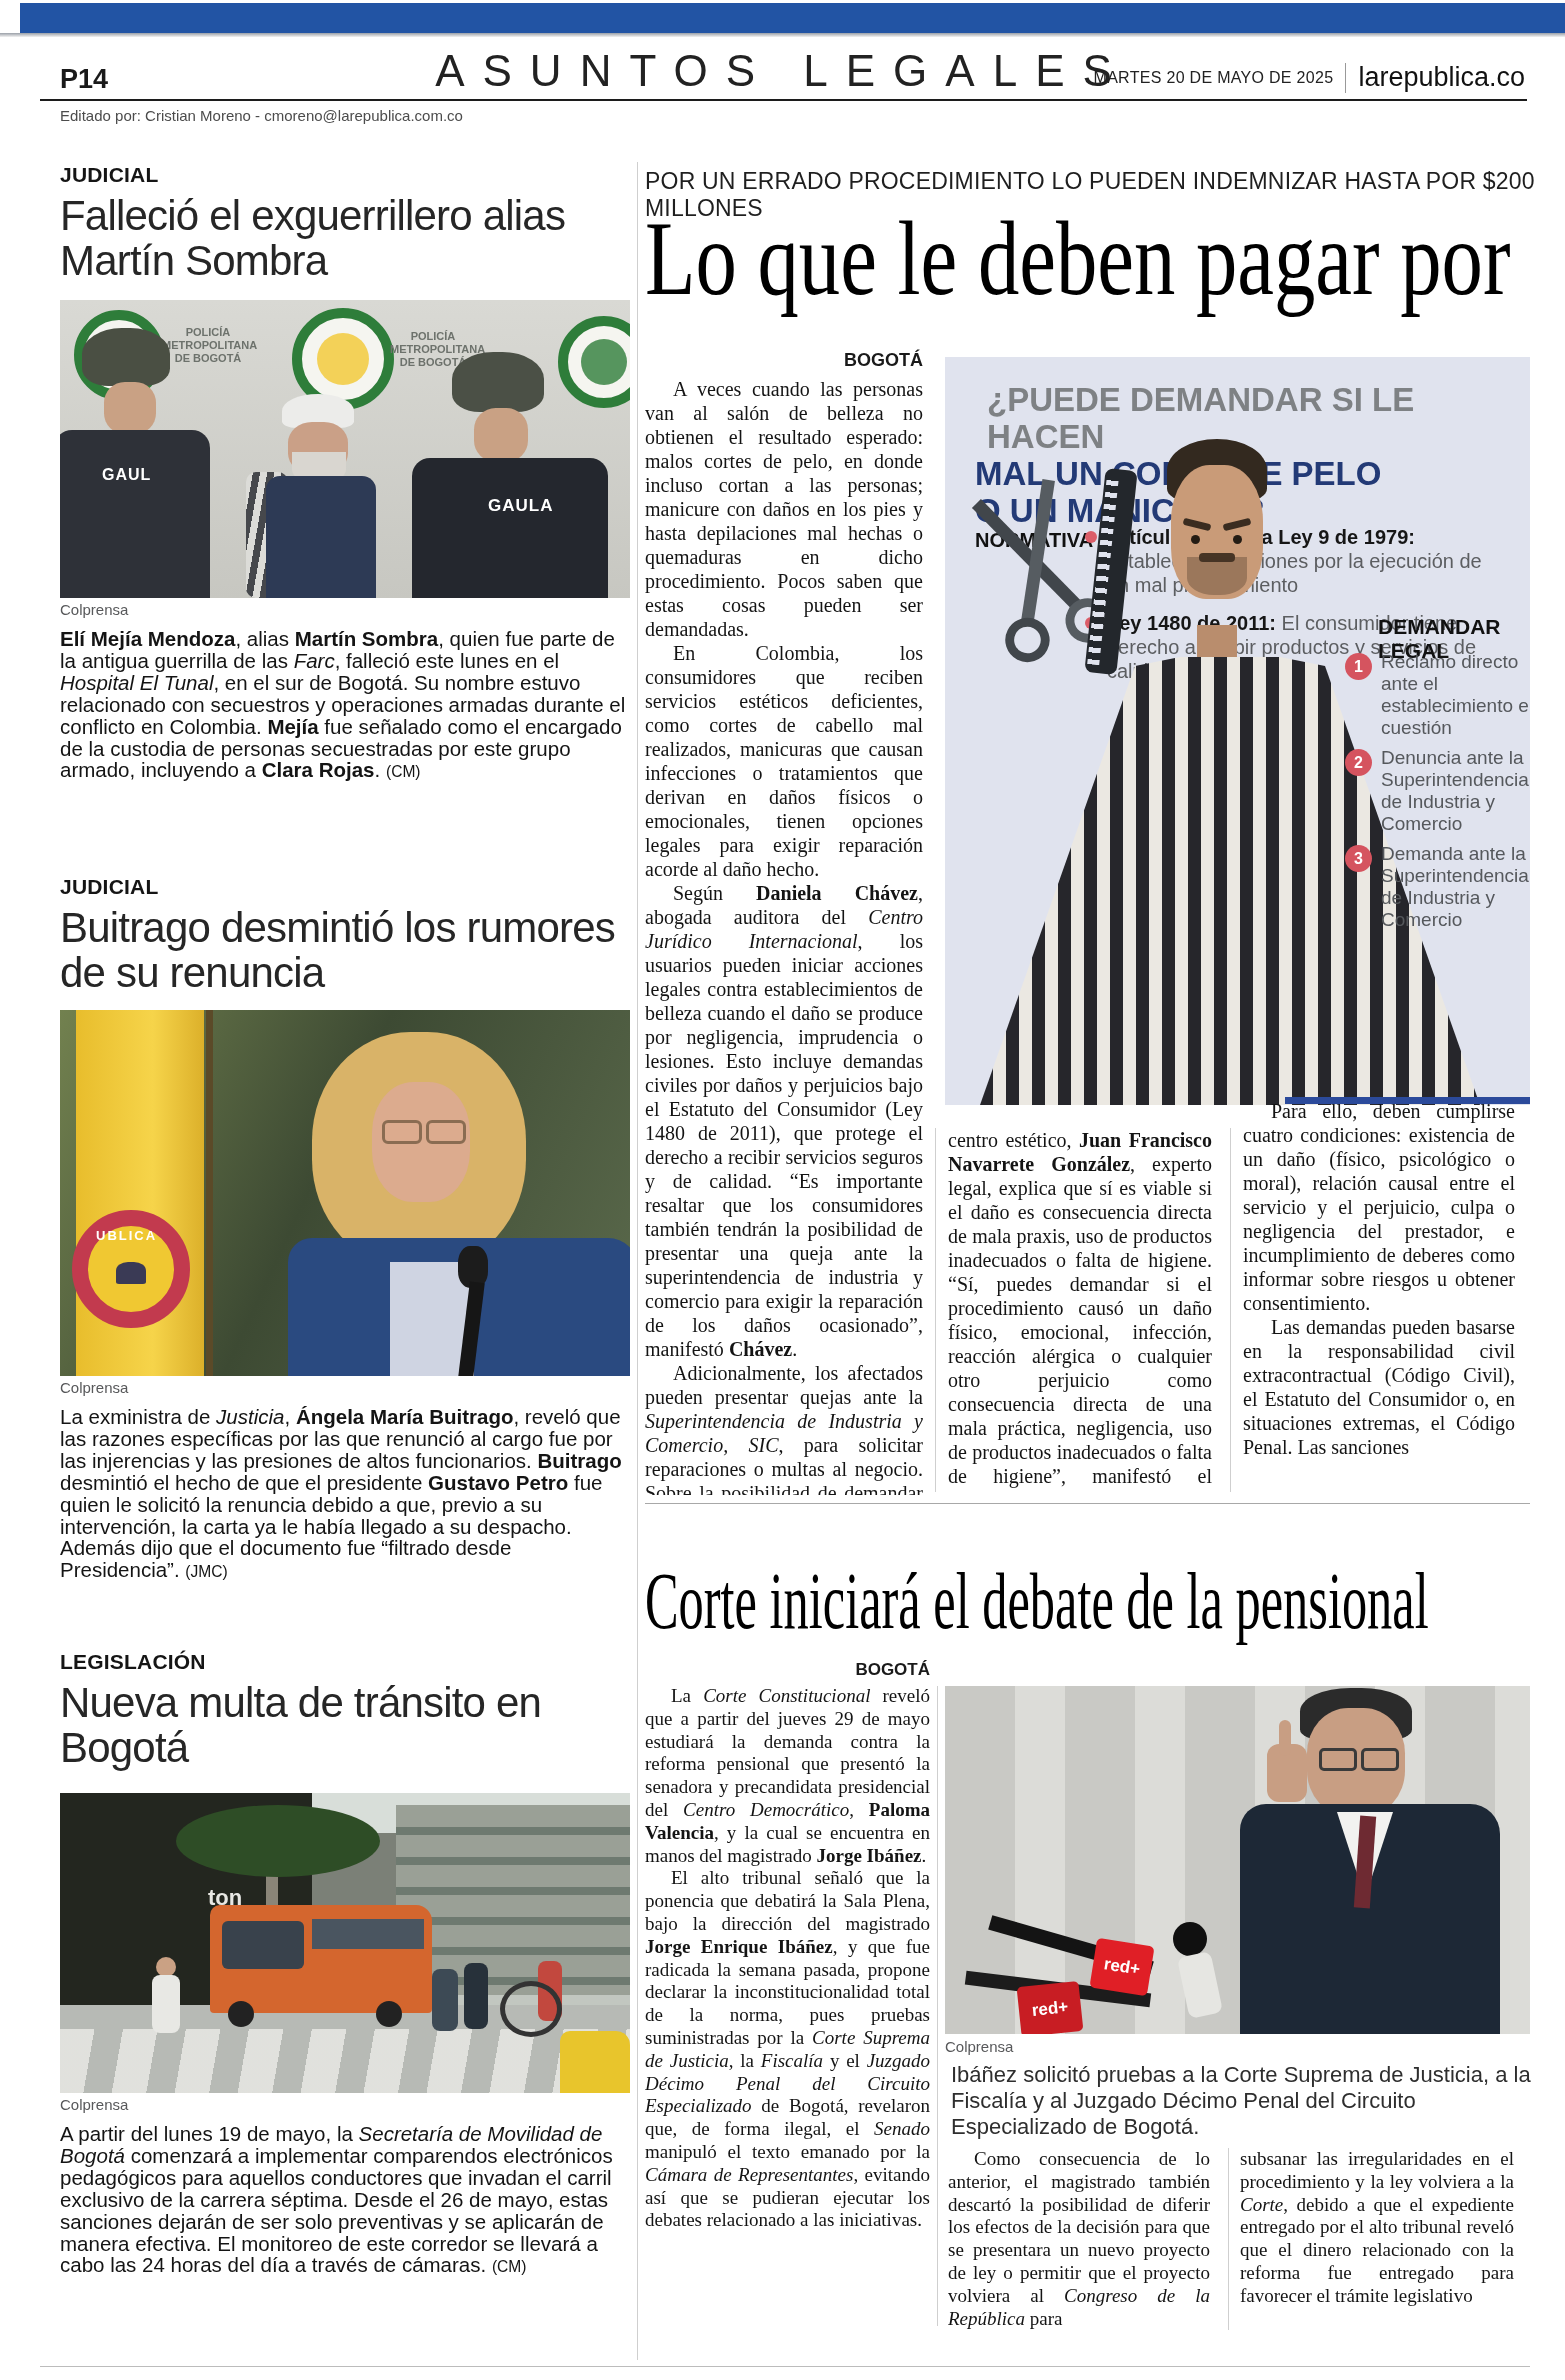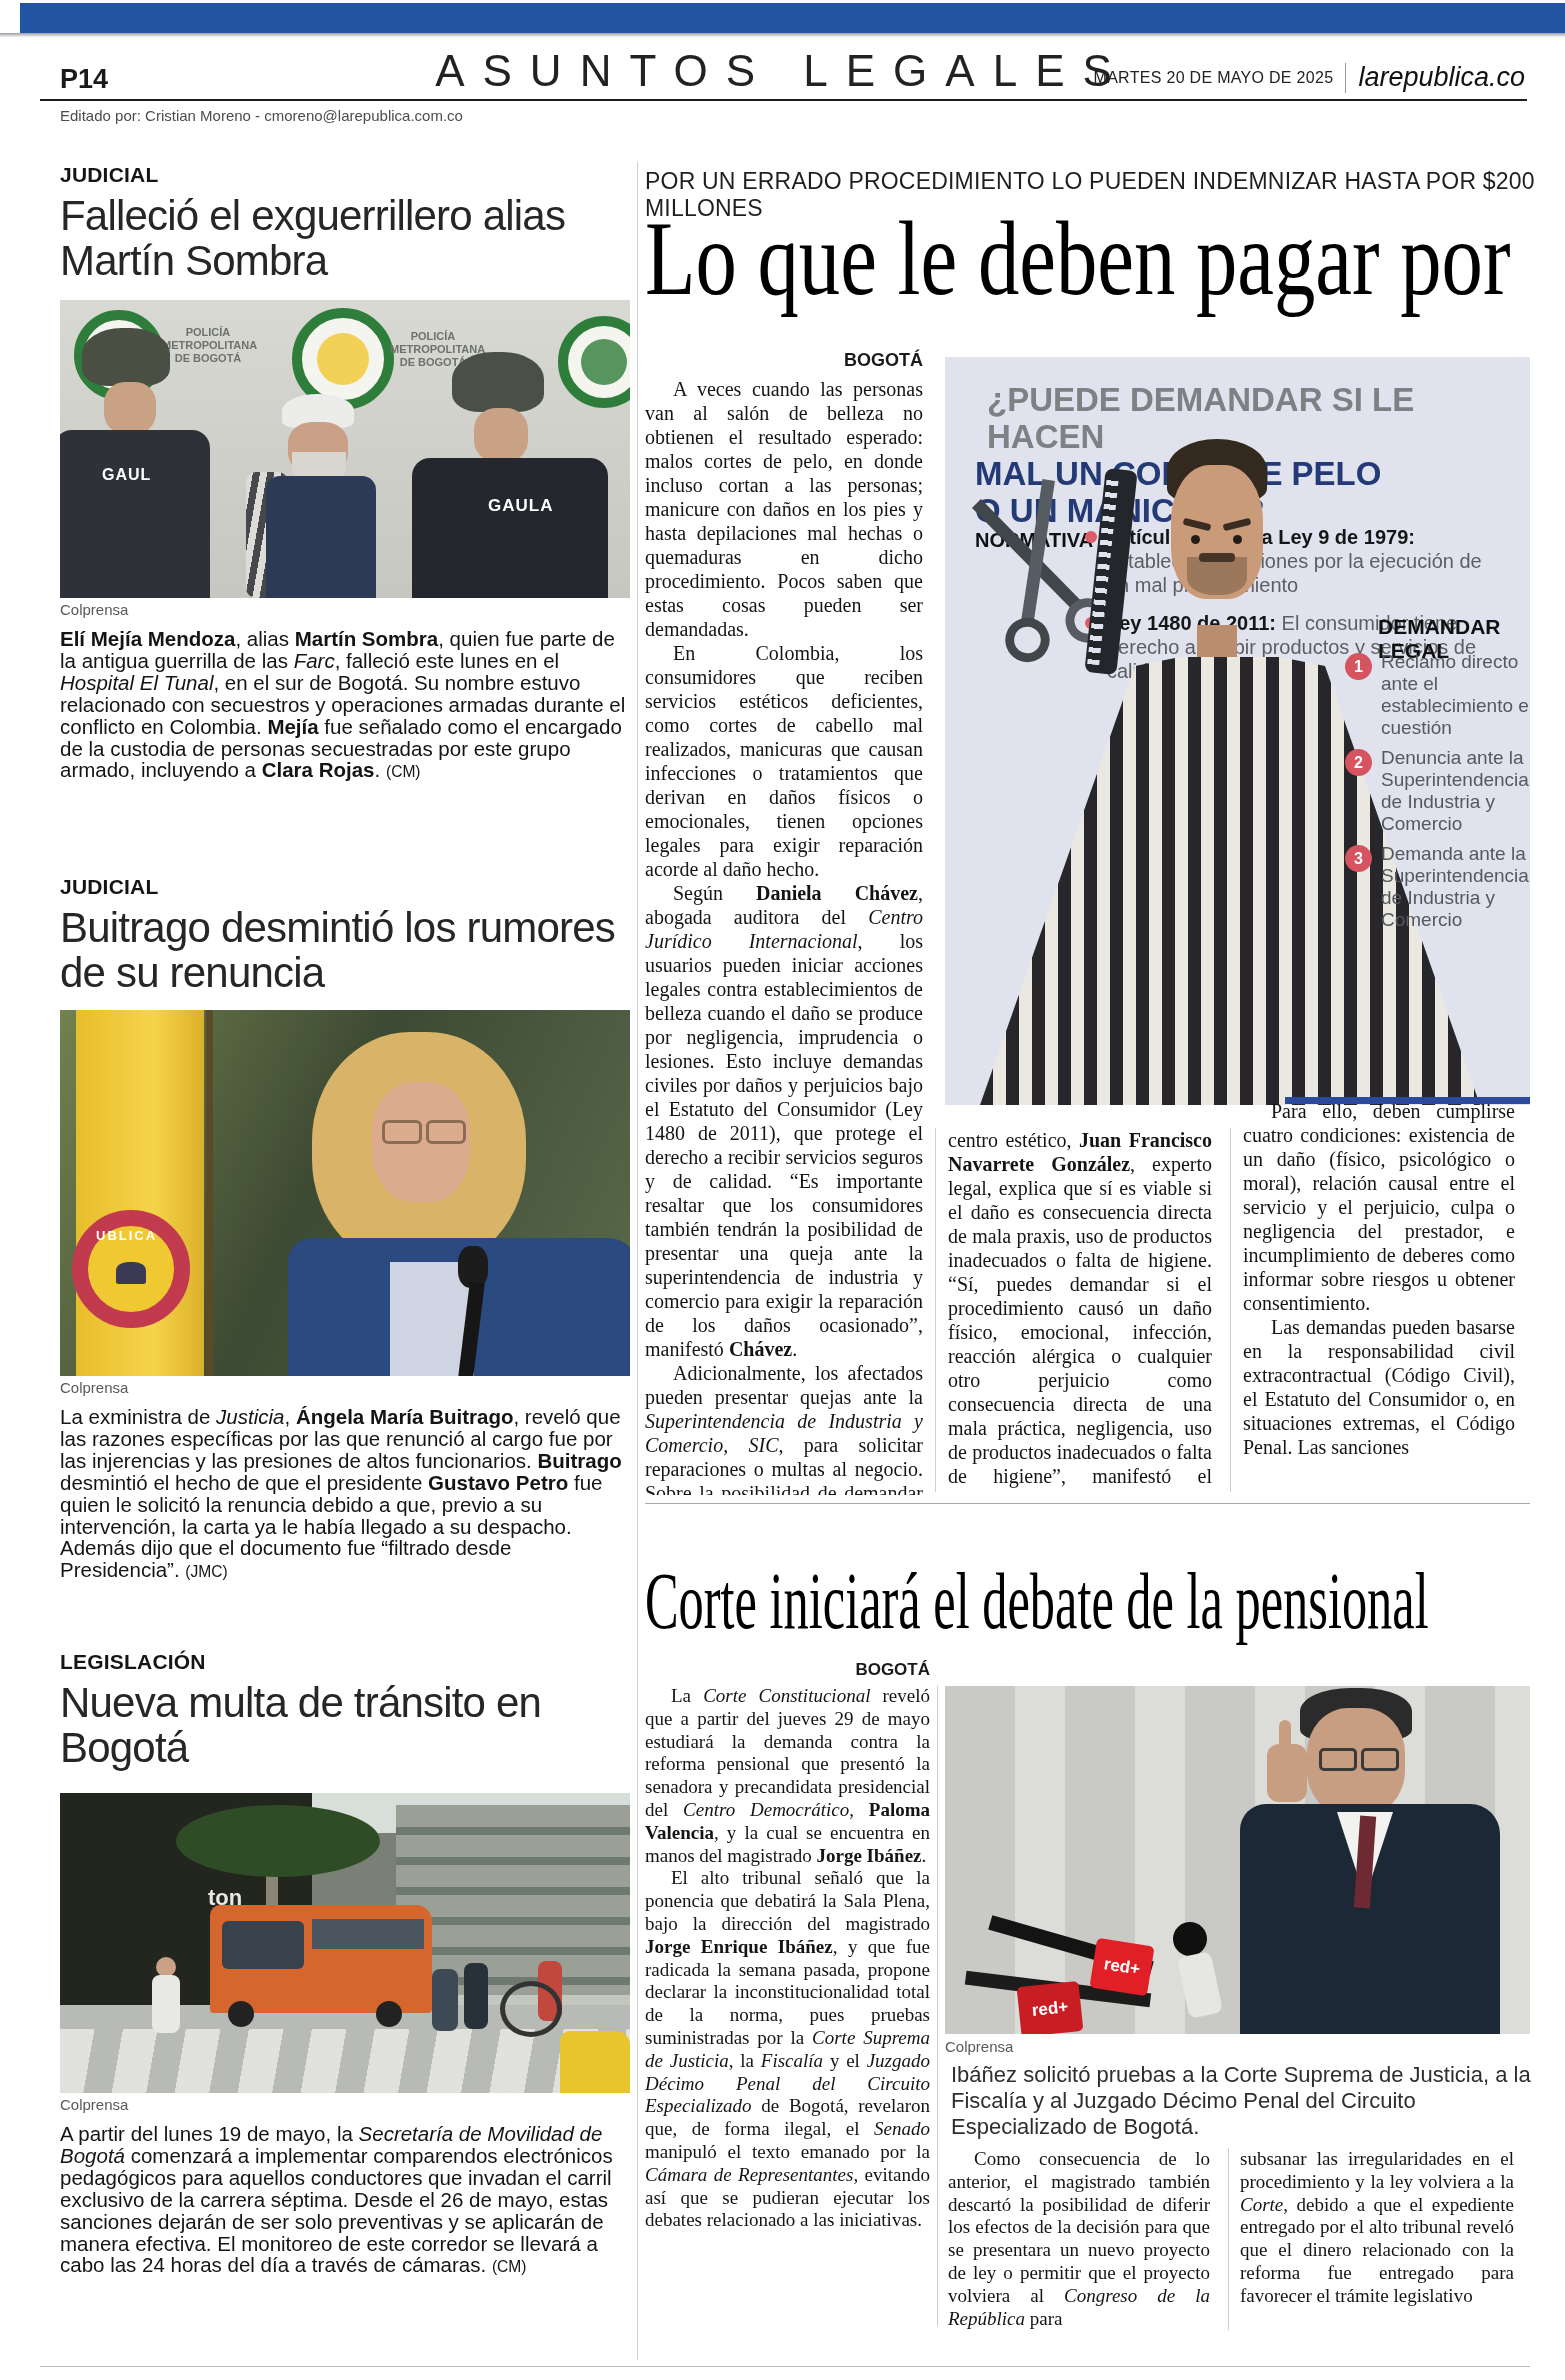--- a/index.html
+++ b/index.html
@@ -8,21 +8,21 @@
   .abs{position:absolute;}
   
   .topbar{left:20px;top:3px;right:0;height:30px;background:#2254a4;}
   .topbar-shadow{left:0;top:33px;right:0;height:4px;background:linear-gradient(#9aa0a8,#f2f2f2);}
   .pageno{left:60px;top:64px;font-size:27px;font-weight:bold;}
   .section-title{left:0;right:0;top:46px;text-align:center;font-size:44px;font-weight:300;
                  letter-spacing:18px;color:#222;}
   .hdr-right{right:40px;top:62px;display:flex;align-items:center;gap:12px;}
   .hdr-date{font-size:16px;color:#222;letter-spacing:.3px;}
   .hdr-sep{width:1px;height:30px;background:#999;}
-  .hdr-site{font-size:27px;font-weight:400;color:#111;font-style:italic;}
+  .hdr-site{font-size:27px;font-weight:400;color:#111;}
   .rule-top{left:40px;right:38px;top:99px;height:2px;background:#1c1c1c;}
   .edited{left:60px;top:107px;font-size:15px;color:#4c4c4c;}
   
   .kicker{font-size:21px;font-weight:bold;color:#151515;letter-spacing:.2px;}
   .lh-head{font-size:42px;line-height:1.07;color:#262626;letter-spacing:-.8px;}
   .credit{font-size:15px;color:#58595b;text-align:left;}
   .lbody{font-size:20.5px;line-height:21.9px;color:#141414;}
   .lbody .sm{font-size:.76em;}
   .photo{overflow:hidden;background:#cfcfca;}
   .vrule{width:1px;background:#cfcfcf;}

